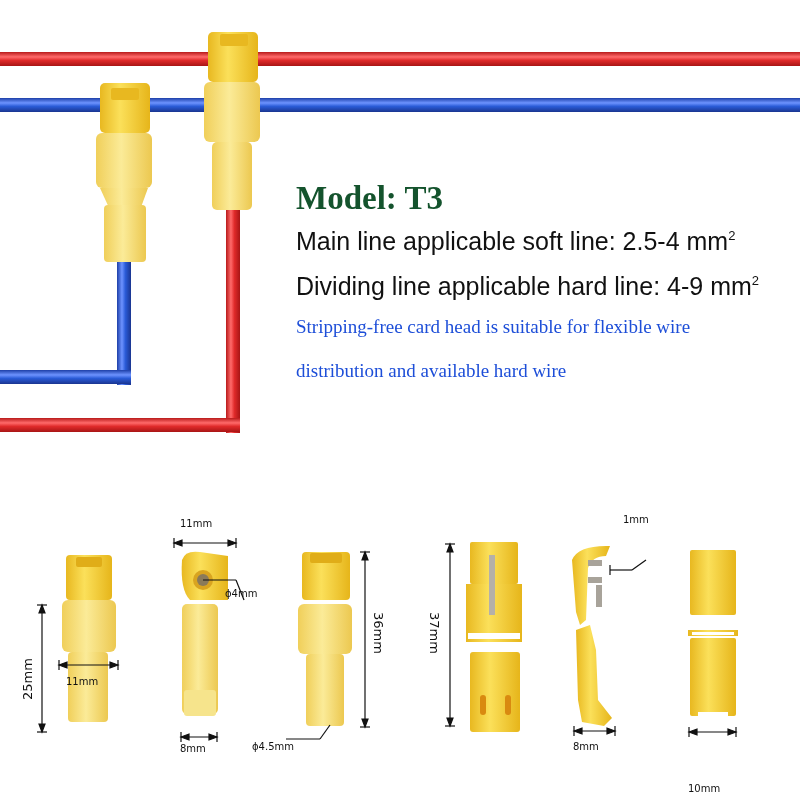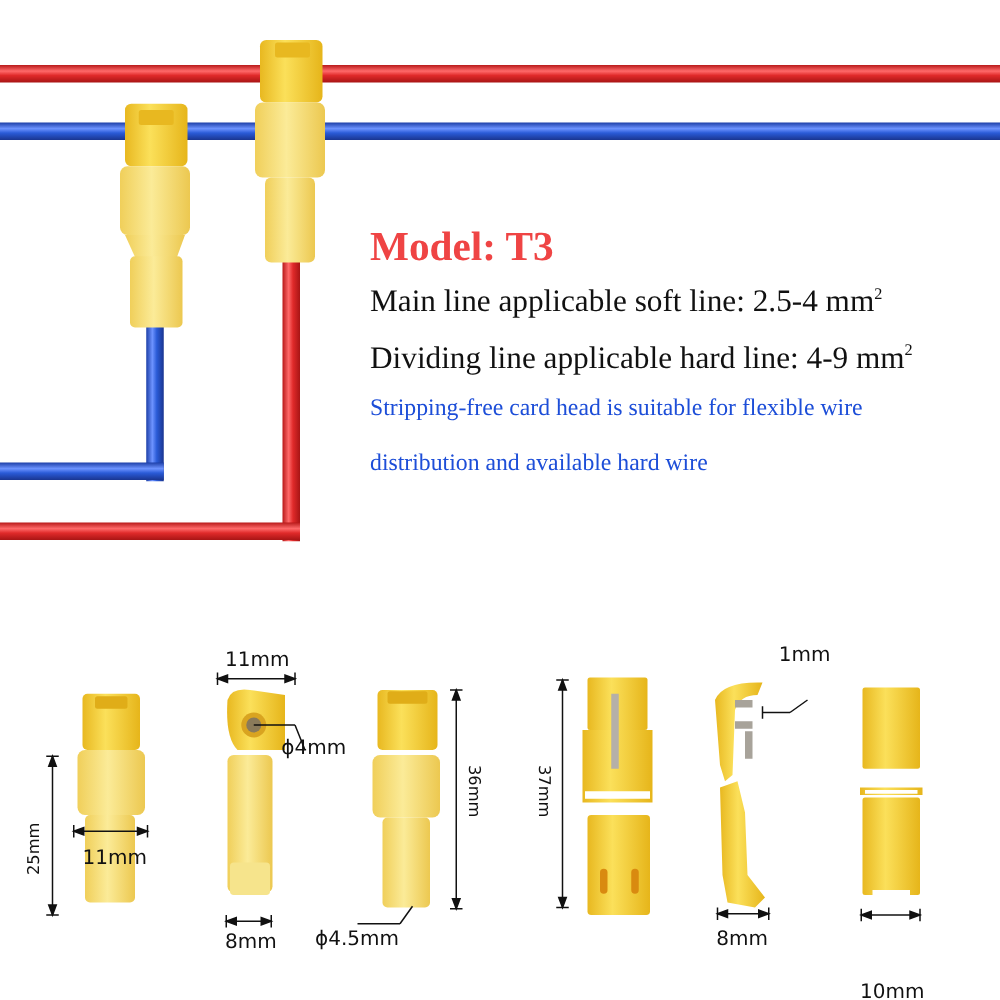--- a/index.html
+++ b/index.html
@@ -1,22 +1,22 @@
 <!DOCTYPE html>
 <html><head>
 <meta charset="utf-8">
 <style>
   html, body { margin: 0; padding: 0; background: #ffffff; }
   body { width: 800px; height: 800px; position: relative; overflow: hidden; font-family: "Liberation Serif", serif; }
   .abs { position: absolute; }
-  .spec-title { left: 296px; top: 180px; font-size: 33px; font-weight: bold; color: #ef4444; font-family: "Liberation Serif", serif; white-space: nowrap; }
-  .spec-line { left: 296px; font-size: 25px; color: #111; white-space: nowrap; font-family: Liberation Serif, serif; }
+  .spec-title { left: 296px; top: 180px; font-size: 33px; font-weight: bold; color: #14532d; font-family: "Liberation Serif", serif; white-space: nowrap; }
+  .spec-line { left: 296px; font-size: 25px; color: #111; white-space: nowrap; font-family: Liberation Sans, sans-serif; }
   .spec-line sup { font-size: 13px; vertical-align: 10px; }
   .spec-small { left: 296px; font-size: 19px; color: #1d4ed8; white-space: nowrap; font-family: "Liberation Serif", serif; }
-  .dim { font-family: "DejaVu Sans", sans-serif; font-size: 16px; color: #111; white-space: nowrap; }
+  .dim { font-family: "DejaVu Sans", sans-serif; font-size: 10px; color: #111; white-space: nowrap; }
   .dim-v { font-family: "DejaVu Sans", sans-serif; font-size: 13px; color: #111; white-space: nowrap; transform-origin: left top; }
   svg { position: absolute; left: 0; top: 0; }
 </style>
 </head>
 <body>
 
 <svg width="800" height="800" viewBox="0 0 800 800">
   <defs>
     <linearGradient id="redH" x1="0" y1="0" x2="0" y2="1">
       <stop offset="0" stop-color="#b81a1a"></stop>

